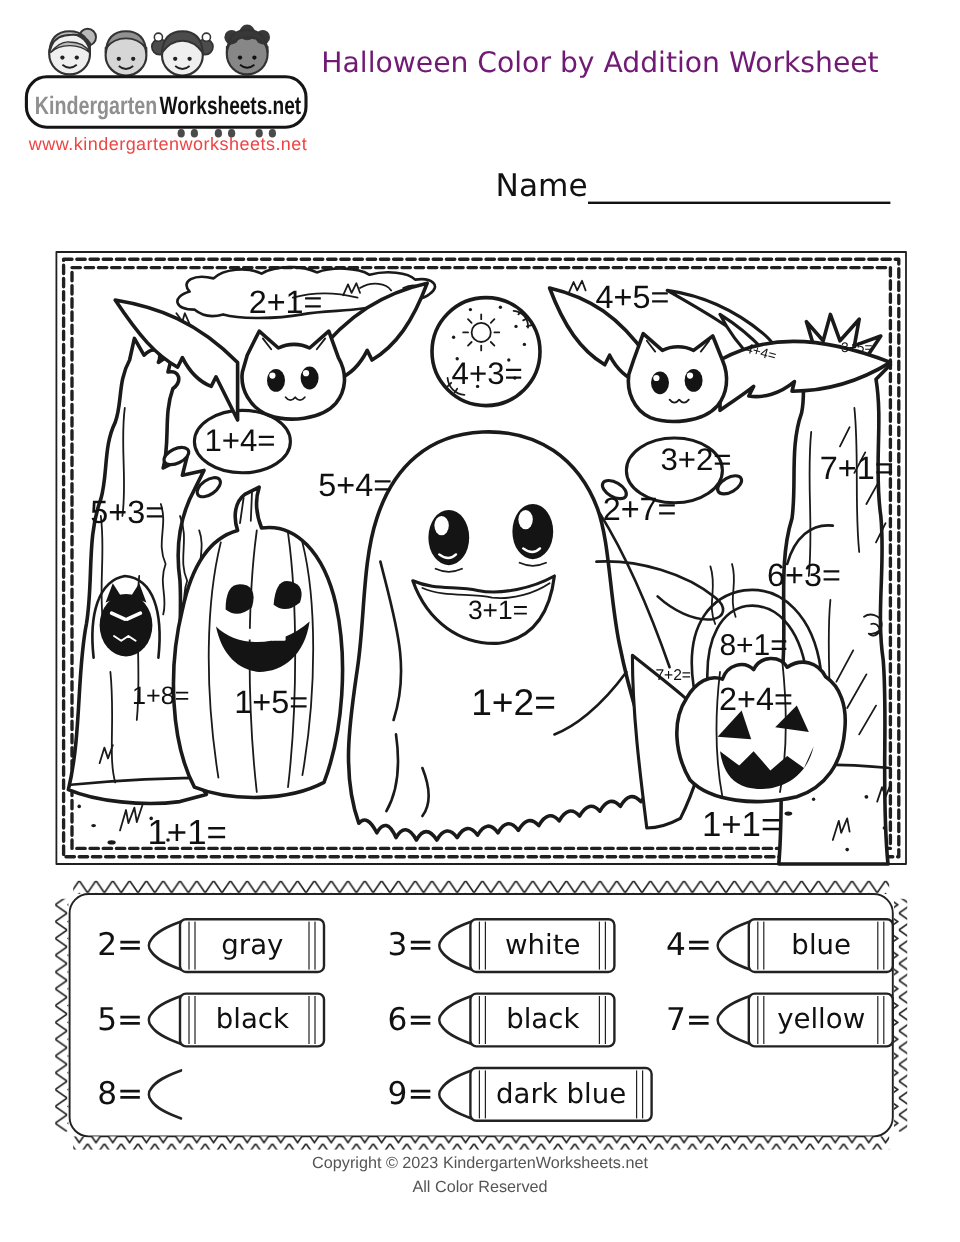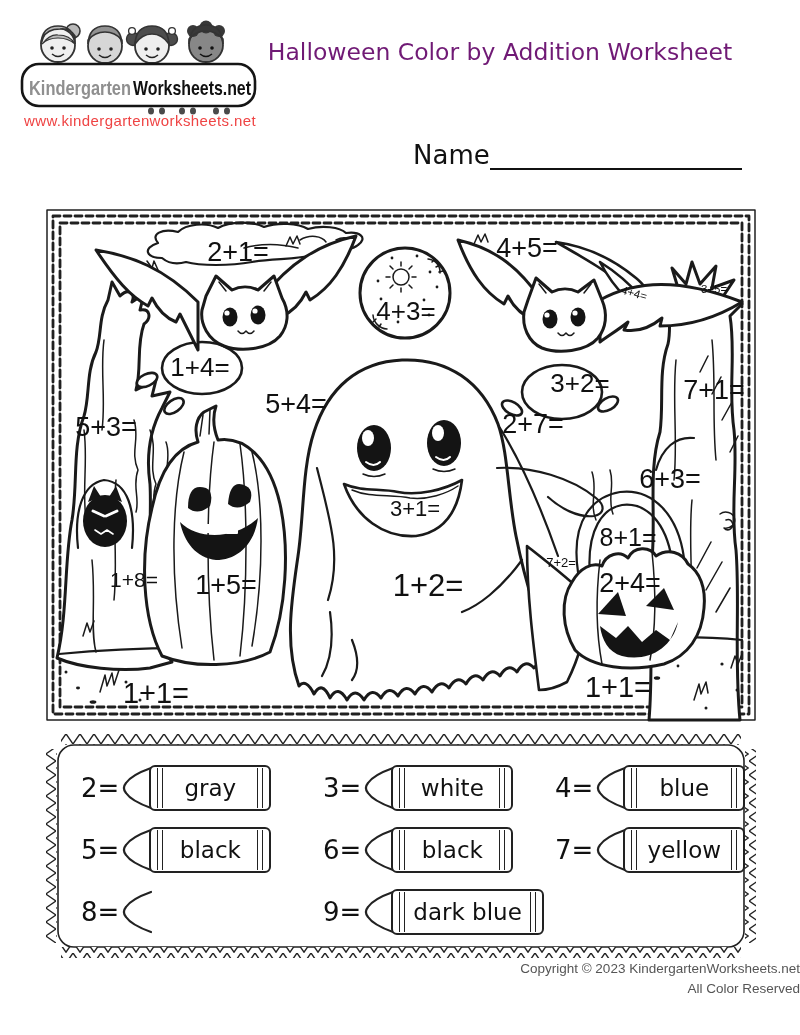--- a/index.html
+++ b/index.html
@@ -34,21 +34,21 @@
   .crayon-tip{flex:none;margin-right:-3px;}
   .crayon-body{position:relative;box-sizing:border-box;min-width:122px;height:46px;background:#fff;
                border:2.4px solid #222;border-radius:6px;display:flex;align-items:center;
                justify-content:center;padding:16px 20px;}
   .crayon-body::before{content:"";position:absolute;left:6px;top:1px;bottom:1px;width:4px;
                border-left:1.8px solid #222;border-right:1.8px solid #222;}
   .crayon-body::after{content:"";position:absolute;right:6px;top:1px;bottom:1px;width:4px;
                border-left:1.8px solid #222;border-right:1.8px solid #222;}
   .crayon-label{font-size:23px;font-family:"DejaVu Sans",sans-serif;white-space:nowrap;}
   
-  .footer{position:absolute;left:0;top:959px;width:100%;text-align:right;color:#555;
+  .footer{position:absolute;left:0;top:959px;width:100%;text-align:center;color:#555;
           font-size:13.5px;line-height:1.45;}
 </style>
 </head>
 <body>
 
 <div class="page">
 
   <svg class="logo-svg" width="240" height="102" viewBox="0 0 240 102">
     <g>
 

